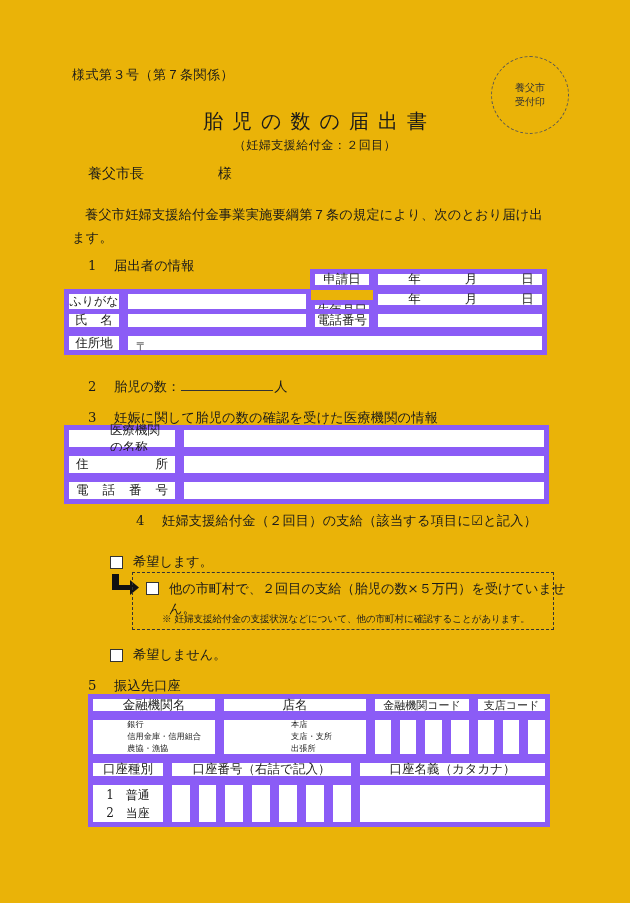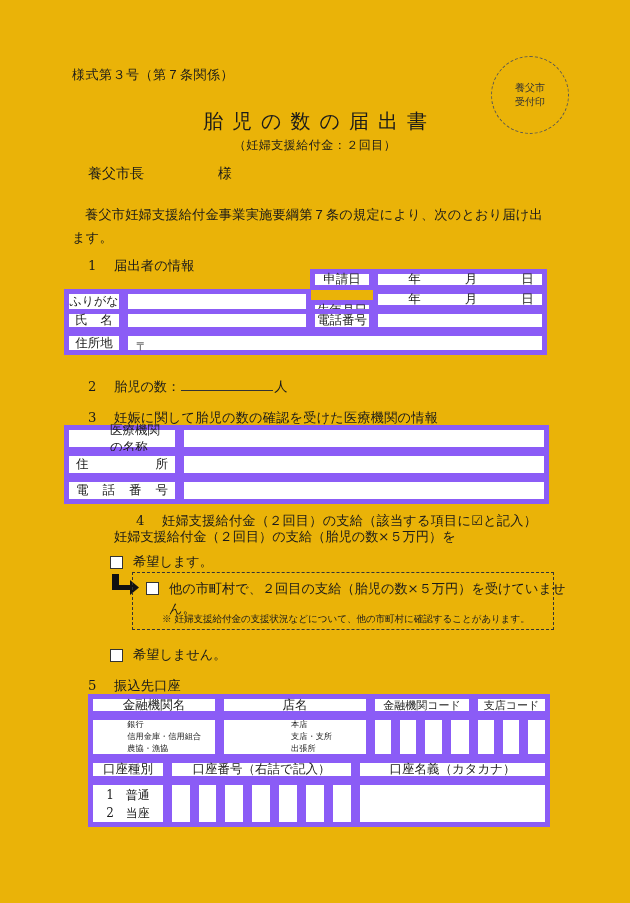--- a/index.html
+++ b/index.html
@@ -308,21 +308,20 @@
       <span>話</span>
       <span>番</span>
       <span>号</span>
     </span>
   </div>
   <div class="cell pad" style="left:179px; top:477px; width:370px; height:27px;"></div>
 
   <div class="sec-head" style="left:88px; top:512px;margin-left:48px;">
     <span class="num">4</span><span>妊婦支援給付金（２回目）の支給（該当する項目に☑と記入）</span>
   </div>
-  <div class="sub-head-2">妊婦支援給付金（２回目）の支給（胎児の数×５万円）を</div>
 
   <div class="opt-row" style="left:110px; top:553px;">
     <span class="chk"></span>
     <span>希望します。</span>
   </div>
 
   <div class="arrow-elbow">
     <svg width="30" height="24" viewBox="0 0 30 24" aria-hidden="true">
       <path d="M2 2 L9 2 L9 13 L20 13 L20 8 L29 15.5 L20 23 L20 18 L2 18 Z" fill="#111"></path>
     </svg>

